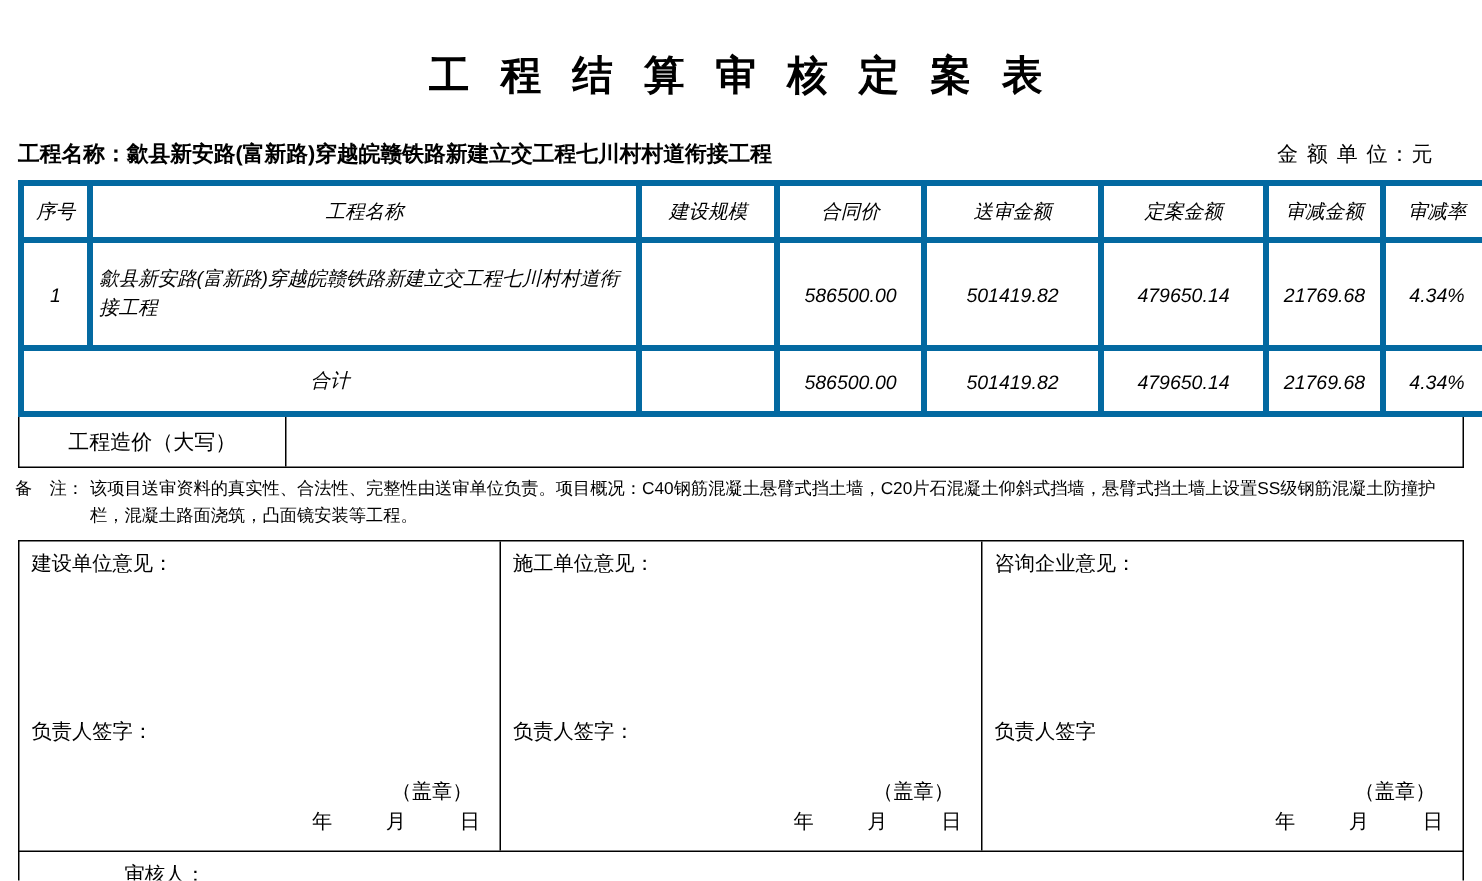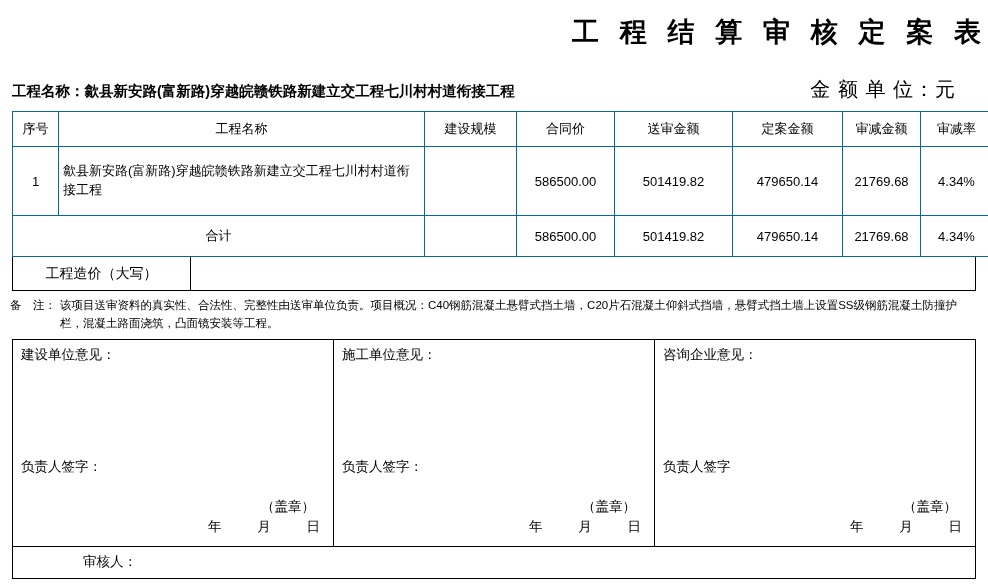--- a/index.html
+++ b/index.html
@@ -18,25 +18,25 @@
   }
   .page {
     position: relative;
     width: 988px;
     height: 587px;
     box-sizing: border-box;
   }
 
   
   .title {
-    text-align: right;
+    text-align: center;
     font-size: 27px;
     font-weight: bold;
     letter-spacing: 7px;
-    padding-top: 14px;
+    padding-top: 32px;
     padding-bottom: 10px;
     font-family: "Liberation Serif", "DejaVu Serif", serif;
   }
 
   
   .proj-line {
     display: flex;
     align-items: baseline;
     padding: 0 12px 8px 12px;
   }
@@ -45,39 +45,40 @@
     font-size: 14.5px;
     white-space: nowrap;
   }
   .proj-name {
     font-weight: bold;
     font-size: 14.5px;
     white-space: nowrap;
   }
   .proj-unit {
     margin-left: auto;
-    font-size: 20px;
+    font-size: 14px;
     white-space: nowrap;
     padding-right: 20px;
     letter-spacing: 1px;
     margin-top: 16px;
   }
 
   table.main {
     border-collapse: collapse;
     width: 964px;
     margin: 0 12px;
     table-layout: fixed;
   }
   table.main td, table.main th {
-    border: 1px solid #0369a1;
+    border: 4px solid #0369a1;
     font-size: 13px;
     font-weight: normal;
     padding: 3px 4px;
     vertical-align: middle;
+    font-style: italic;
   }
   .hdr td {
     text-align: center;
     height: 28px;
   }
   .row-main td {
     height: 62px;
   }
   .c-num { text-align: center; }
   .c-name { text-align: left; padding-left: 10px; line-height: 1.45; }

